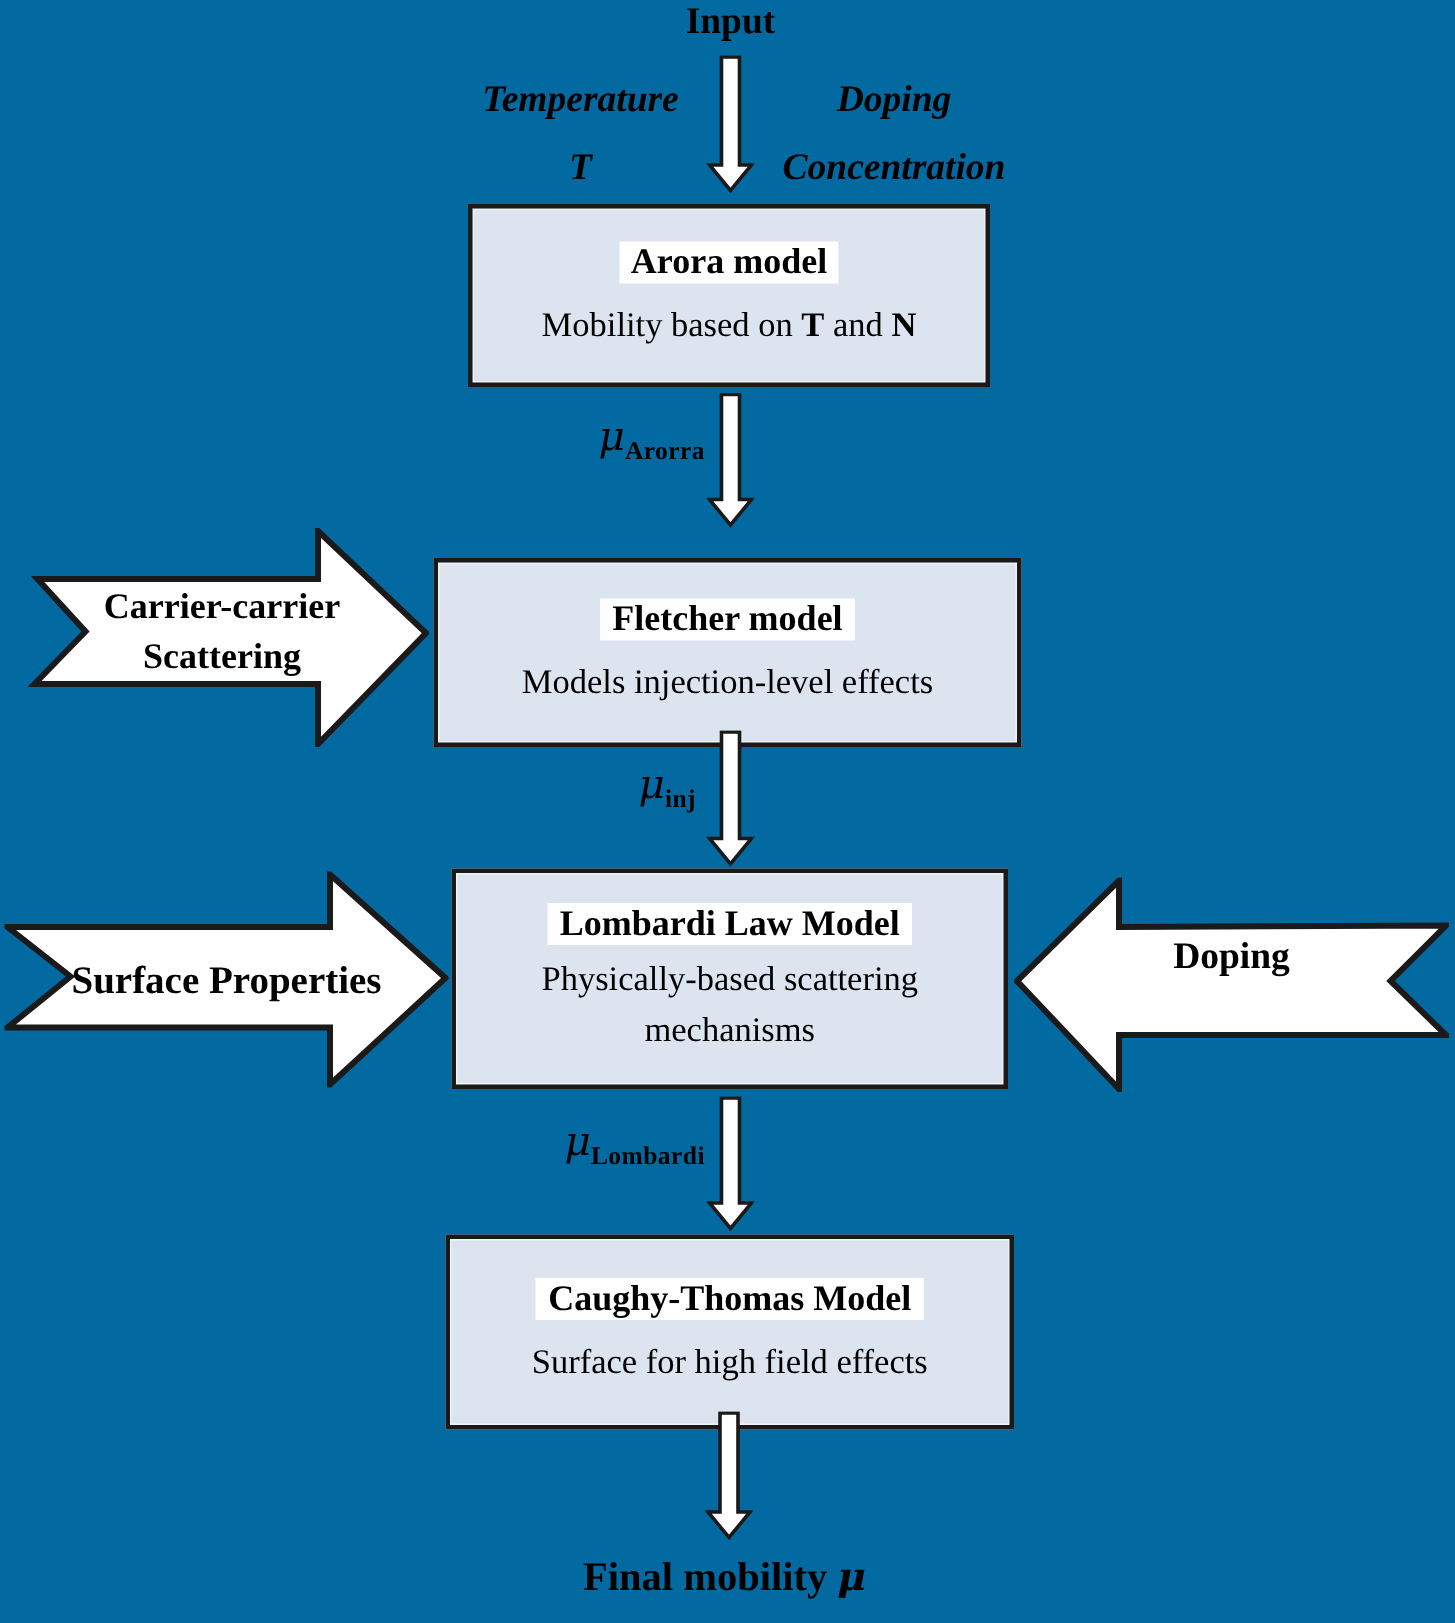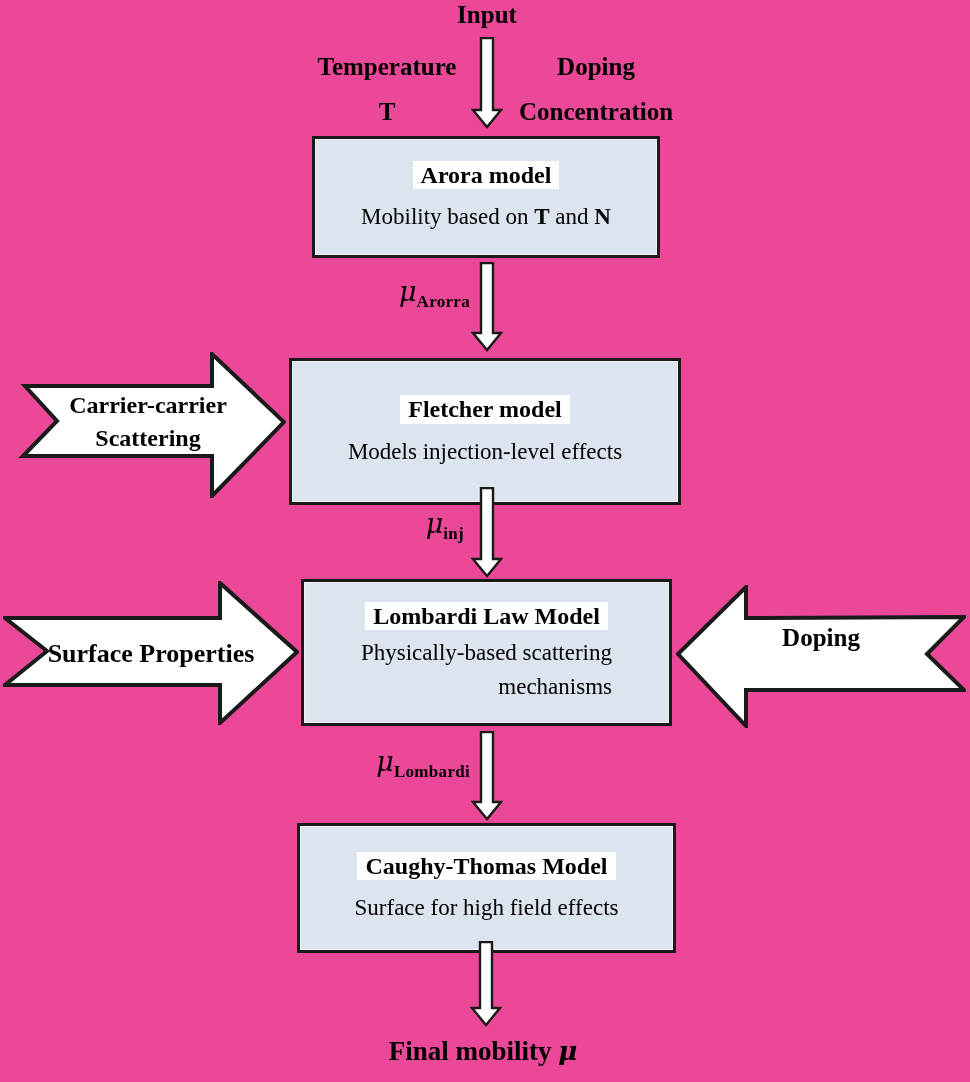--- a/index.html
+++ b/index.html
@@ -9,21 +9,21 @@
     --arrow-fill:#ffffff;
     --title-highlight:#fefefe;
     --text:#000000;
   }
   *{margin:0;padding:0;box-sizing:border-box;}
   html,body{background:#ffffff;}
   body{font-family:"Liberation Serif","DejaVu Serif",serif;color:var(--text);}
   .canvas{
     position:relative;
     width:970px;height:1082px;
-    background:#ec4899;
+    background:#0369a1;
     overflow:hidden;
   }
   .abs{position:absolute;}
   .bold{font-weight:bold;}
 
   
   .model-box{
     position:absolute;
     background:var(--box-fill);
     border:3px solid var(--box-border);
@@ -31,21 +31,21 @@
     align-items:center;justify-content:center;
     gap:11px;
     box-shadow:0 0 0 1px #f2f2f2 inset;
   }
   .box-title{
     font-weight:bold;font-size:24px;line-height:1.1;
     background:var(--title-highlight);
     padding:1px 8px;white-space:nowrap;
   }
   .box-desc{
-    font-size:23px;line-height:1.45;text-align:right;
+    font-size:23px;line-height:1.45;text-align:center;
     white-space:nowrap;
   }
 
   
   .block-arrow polygon{
     fill:var(--arrow-fill);
     stroke:var(--arrow-stroke);
   }
   .v-arrow polygon{stroke-width:2.4;}
   .side-arrow polygon{stroke-width:4;stroke-linejoin:miter;}
@@ -56,21 +56,21 @@
     text-align:center;
     line-height:33px;
     font-size:25px;
     white-space:nowrap;
   }
 
   
   .top-label{
     position:absolute;
     font-weight:bold;font-size:25px;line-height:45px;
-    text-align:center;white-space:nowrap;
+    text-align:center;white-space:nowrap;font-style:italic;
   }
   .page-title{
     position:absolute;top:1px;left:0;width:974px;
     text-align:center;font-weight:bold;font-size:25px;
   }
 
   
   .mu-label{
     position:absolute;
     font-size:27px;
@@ -120,21 +120,21 @@
   </svg>
 
   <svg class="abs block-arrow side-arrow" style="left:8px;top:352px;" width="278" height="146" viewBox="0 0 278 146">
     <polygon points="17,34 204,34 204,2 276,70 204,144 204,104 15,104 49,69"></polygon>
   </svg>
   <div class="side-arrow-label" style="left:28px;top:389px;width:240px;font-size:24px;">
     <div>Carrier-carrier</div>
     <div>Scattering</div>
   </div>
 
-  <div class="model-box" style="left:289px;top:358px;width:392px;height:147px;">
+  <div class="model-box" style="left:289px;top:372px;width:392px;height:126px;">
     <div class="box-title">Fletcher model</div>
     <div class="box-desc">Models injection-level effects</div>
   </div>
 
   <div class="mu-label" style="right:506px;top:508px;">
     <span class="mu-symbol">μ</span><span class="mu-sub">inj</span>
   </div>
   <svg class="abs block-arrow v-arrow" style="left:471px;top:487px;" width="32" height="91" viewBox="0 0 32 91">
     <polygon points="10,1 22,1 22,72 30,72 16,89 2,72 10,72"></polygon>
   </svg>

